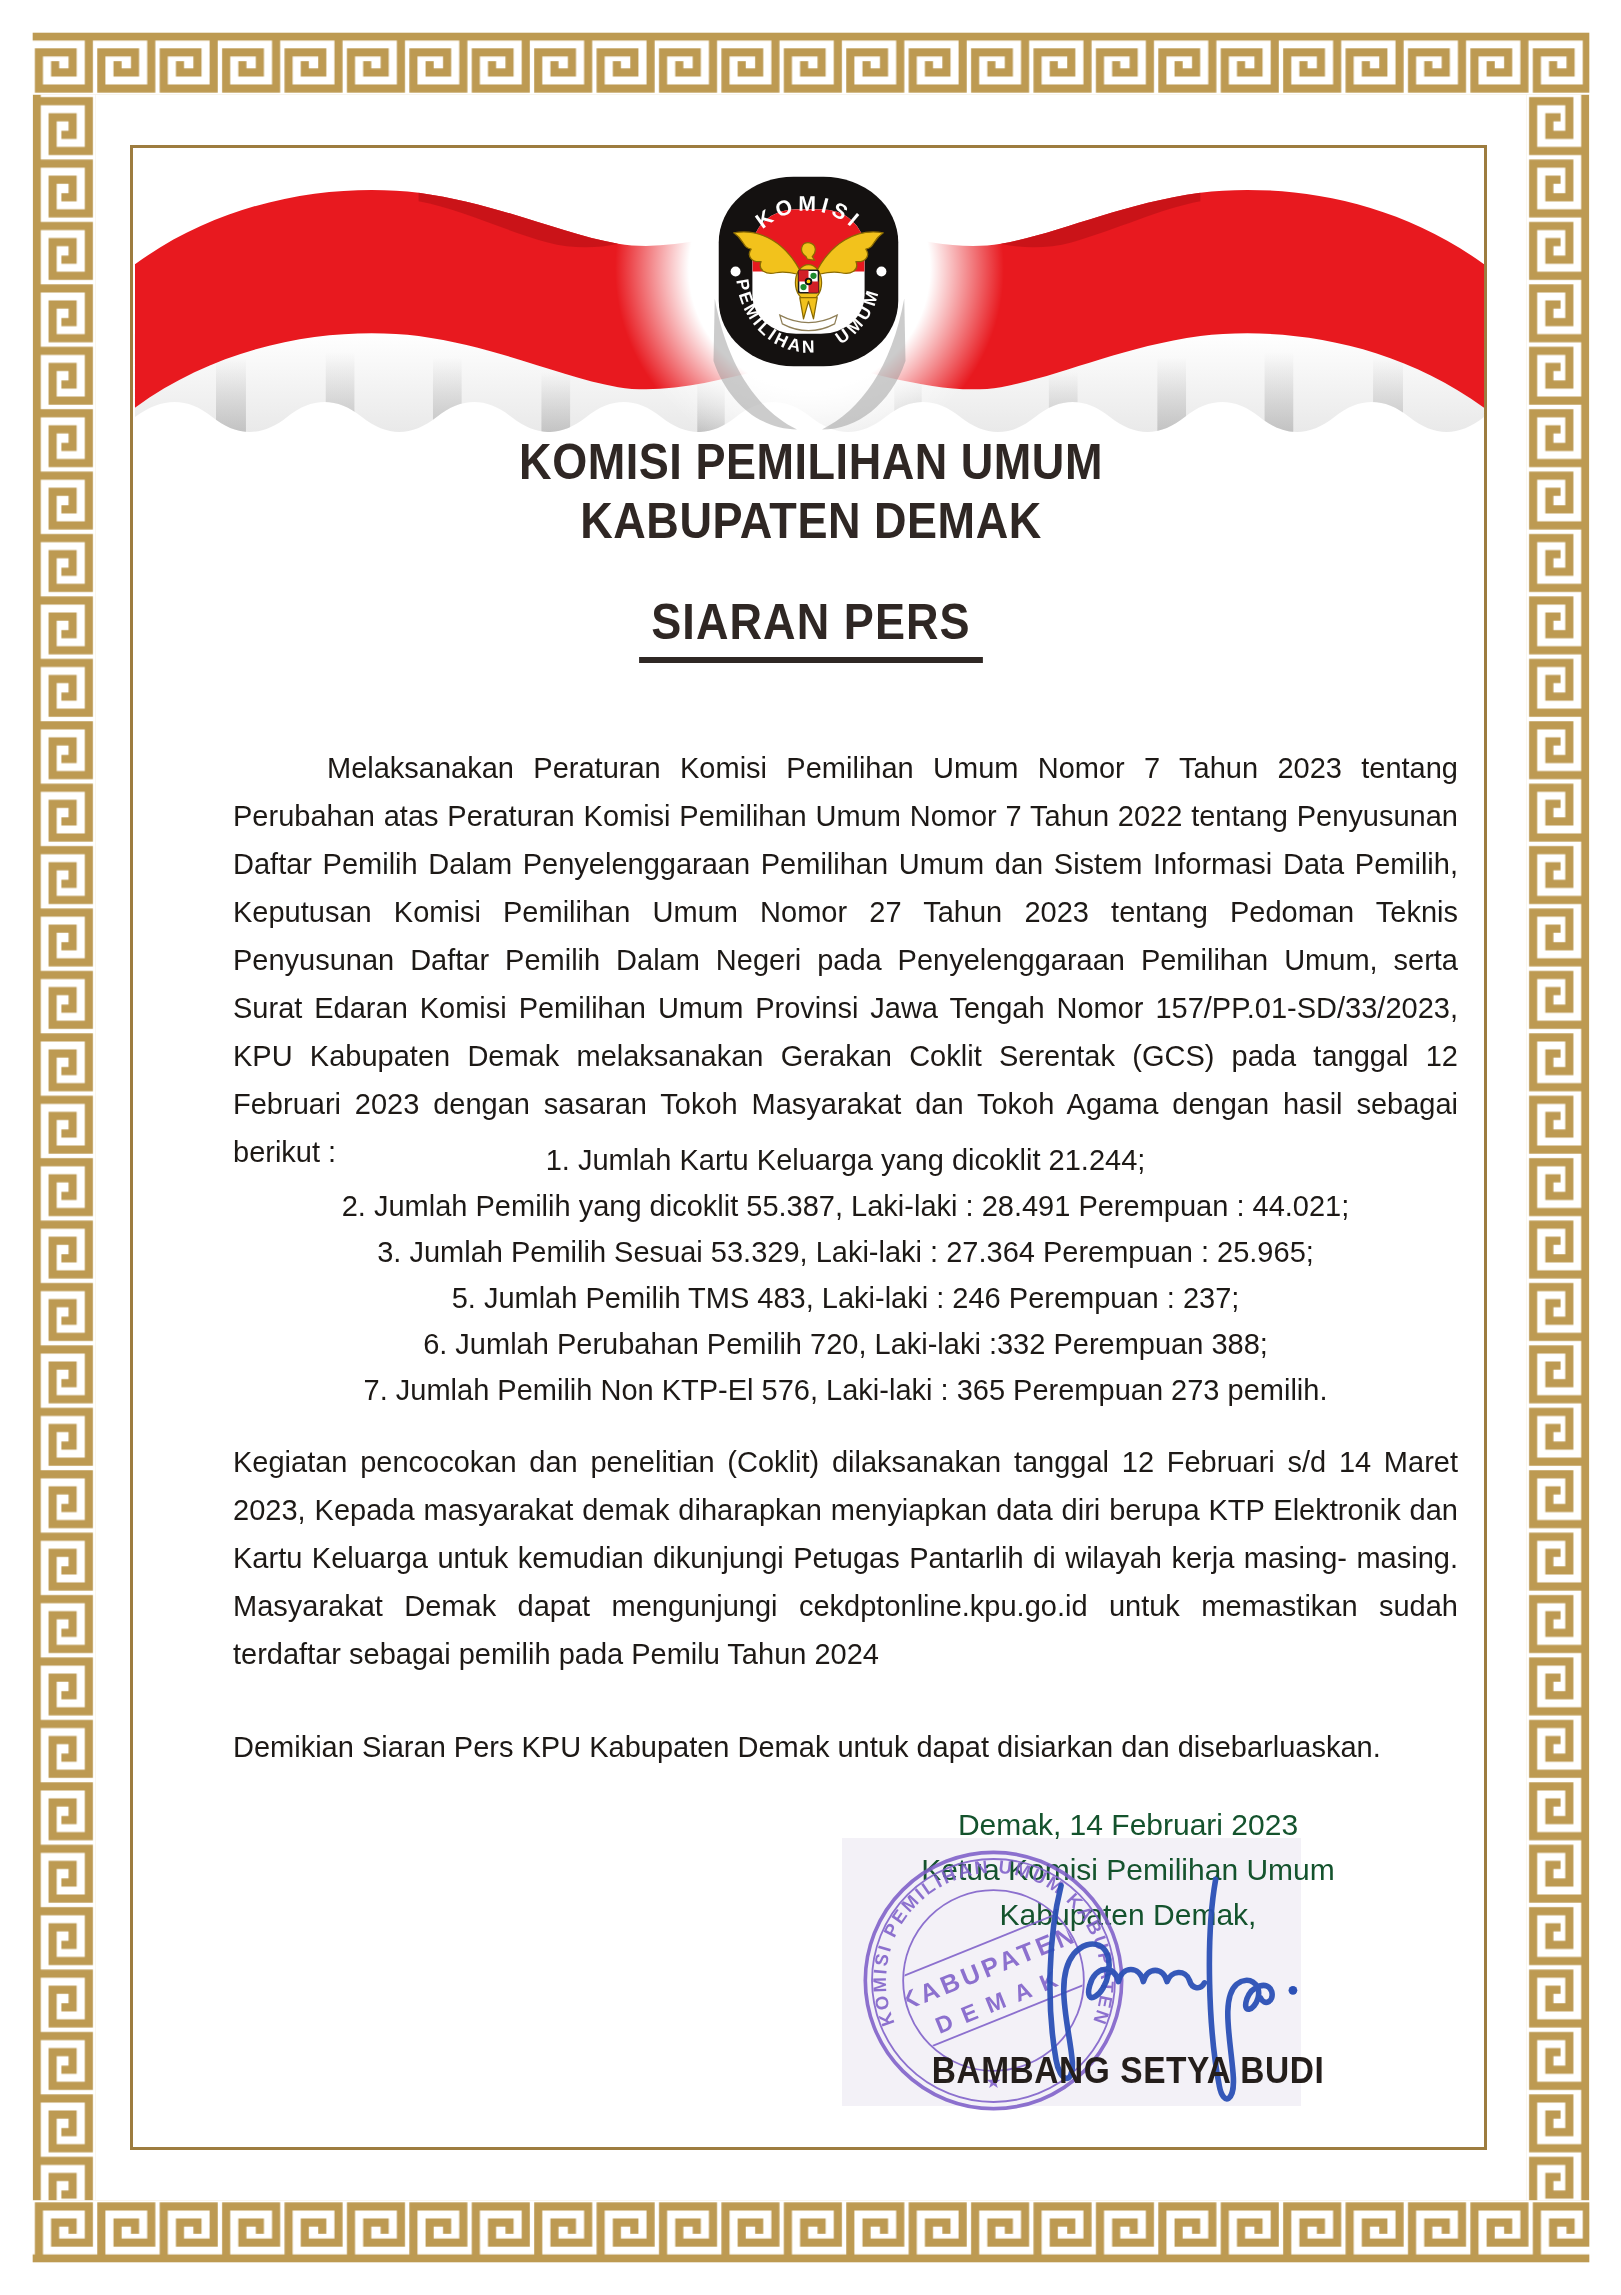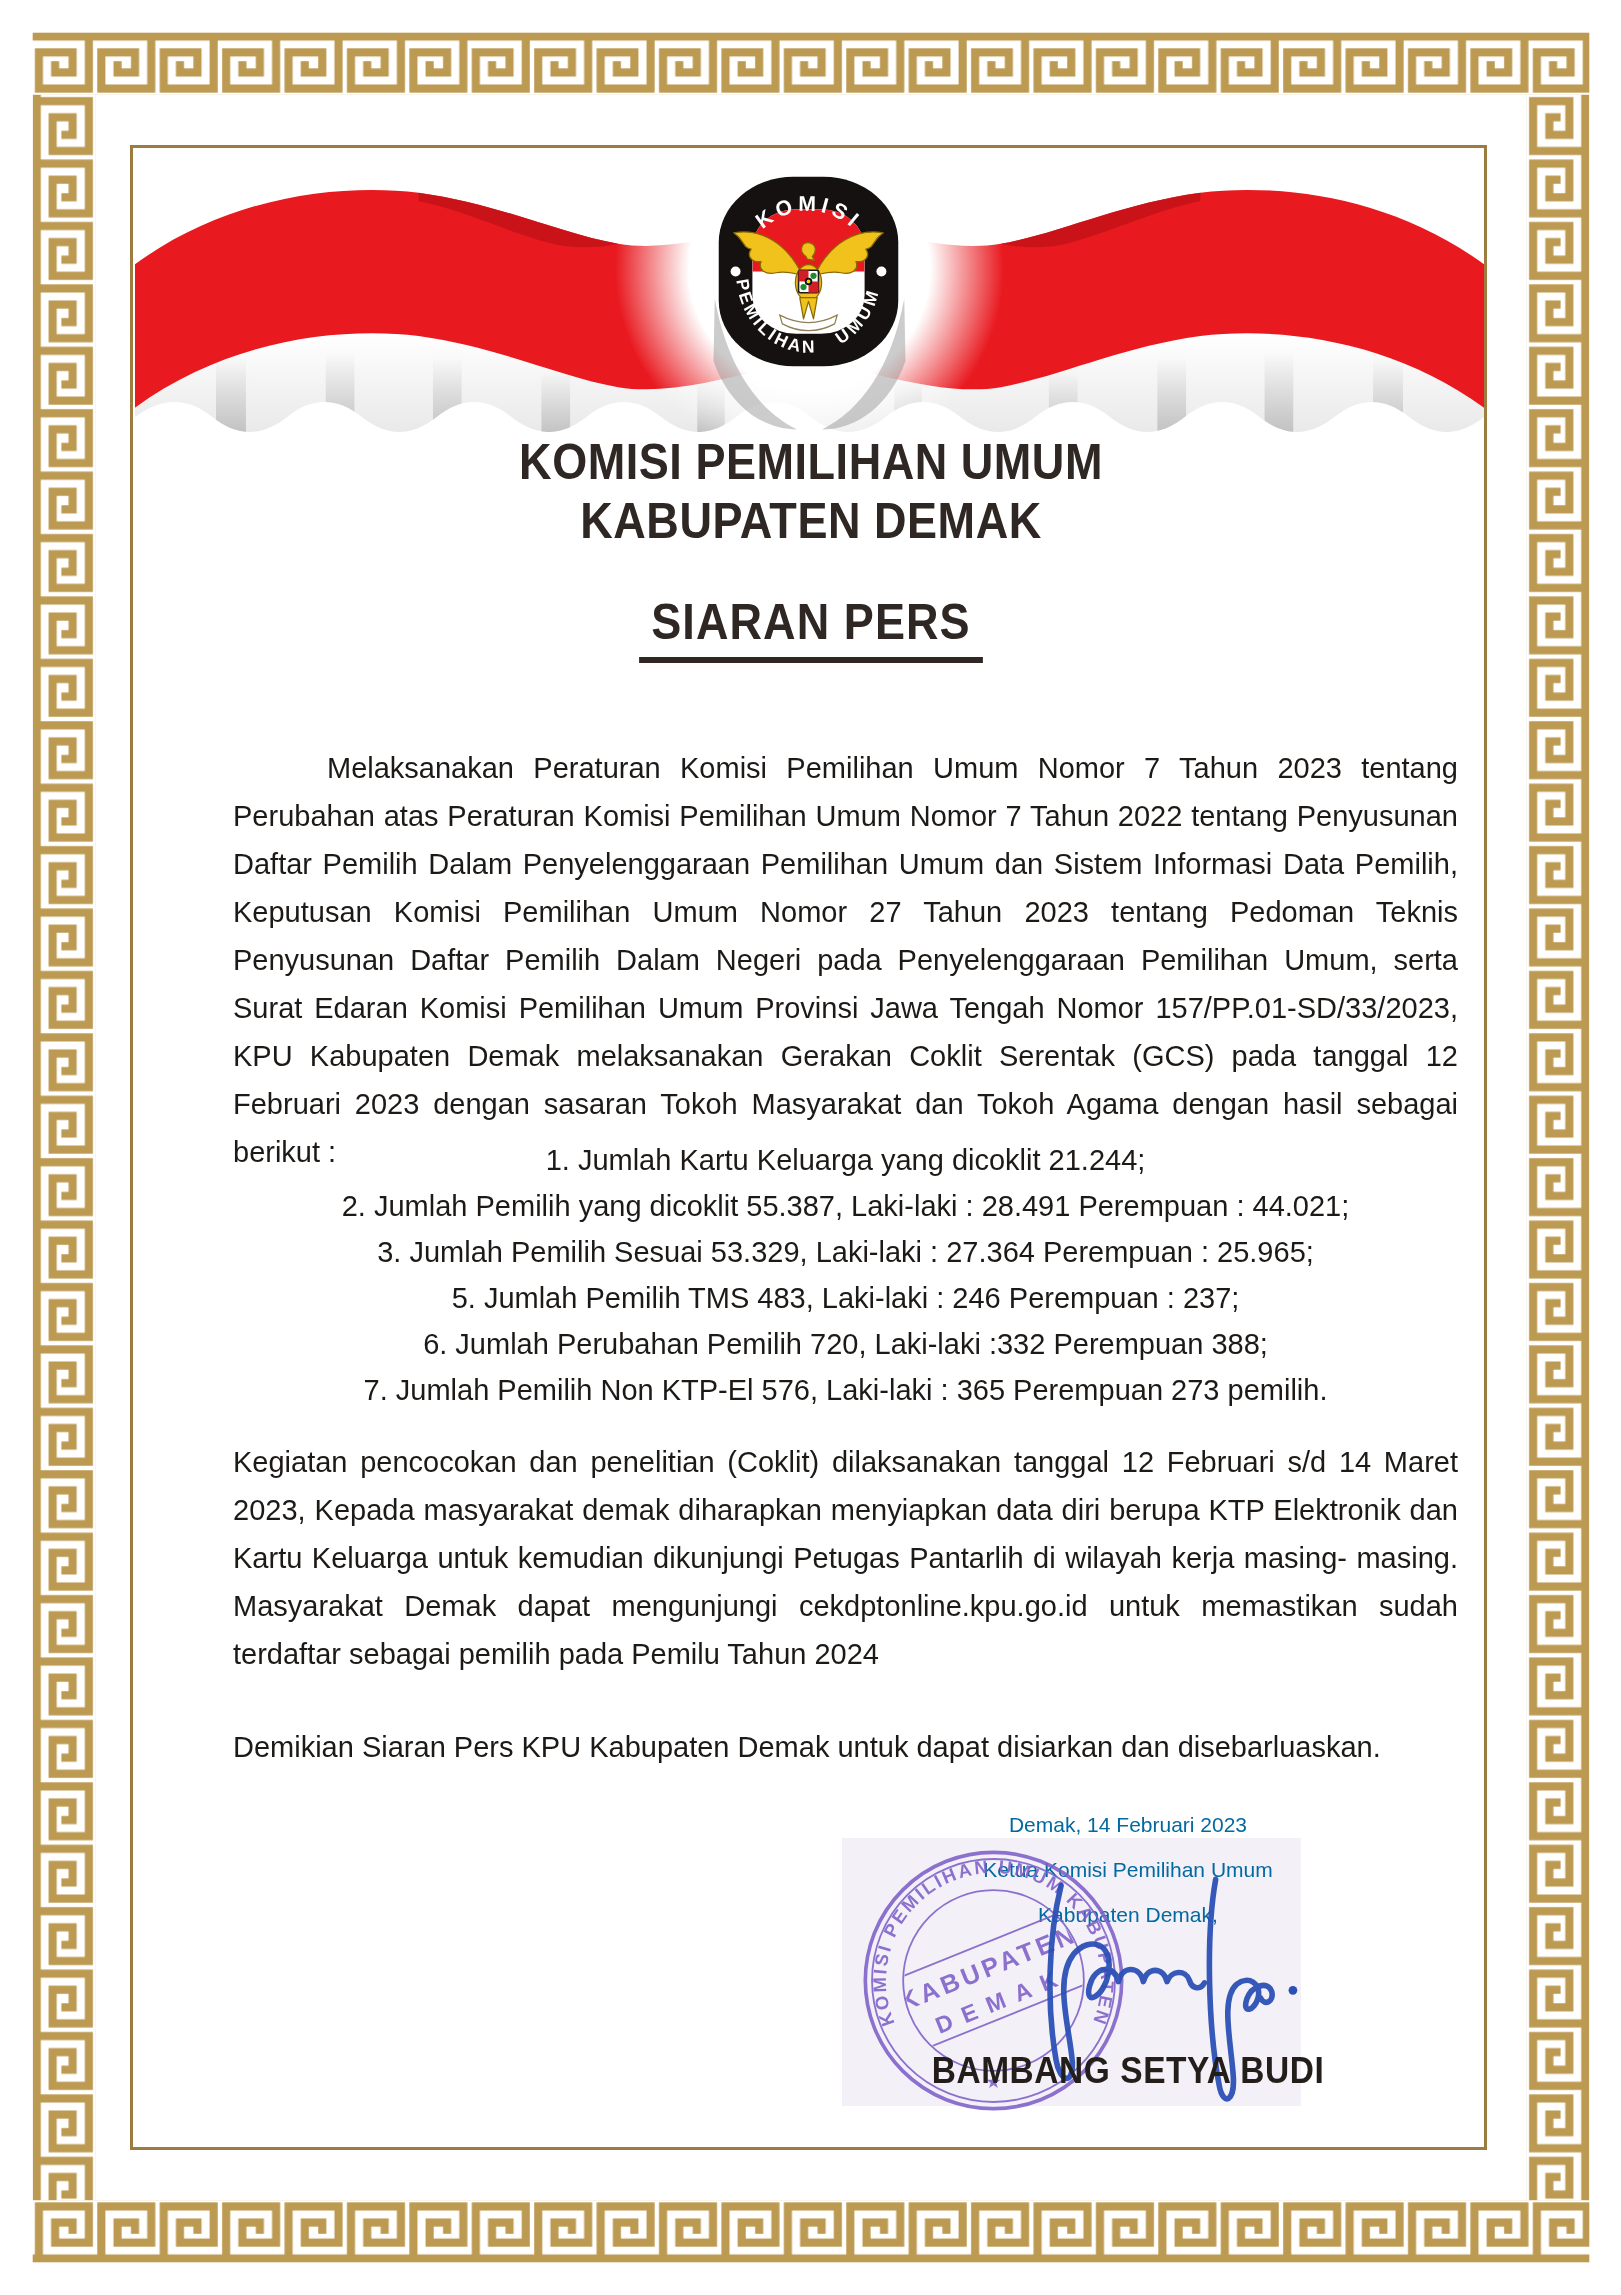--- a/index.html
+++ b/index.html
@@ -32,21 +32,21 @@
   .bodyblock{
     left:233px;width:1225px;font-size:29px;line-height:48px;
     text-align:justify;color:#1d1916;
   }
   #p1{top:734px;text-indent:94px;margin-top:10px;}
   #listblock{top:1137px;line-height:46px;text-align:center;}
   #p2{top:1438px;}
   #p3{top:1723px;}
   .closing{
     left:833px;top:1802px;width:590px;text-align:center;
-    font-size:21px;line-height:45px;color:#0369a1;z-index:2;
+    font-size:30px;line-height:45px;color:#14532d;z-index:2;
   }
   .stamp-patch{
     left:842px;top:1838px;width:459px;height:268px;background:#f3f1f7;z-index:1;
   }
   .stamp-svg{left:847px;top:1834px;z-index:3;opacity:.88;}
   .sig-svg{left:986px;top:1842px;z-index:4;}
   .signatory{
     left:833px;top:2050px;width:590px;text-align:center;font-size:36px;
     font-weight:bold;color:#241e1b;letter-spacing:0.6px;transform:scaleX(.93);z-index:5;
   }

